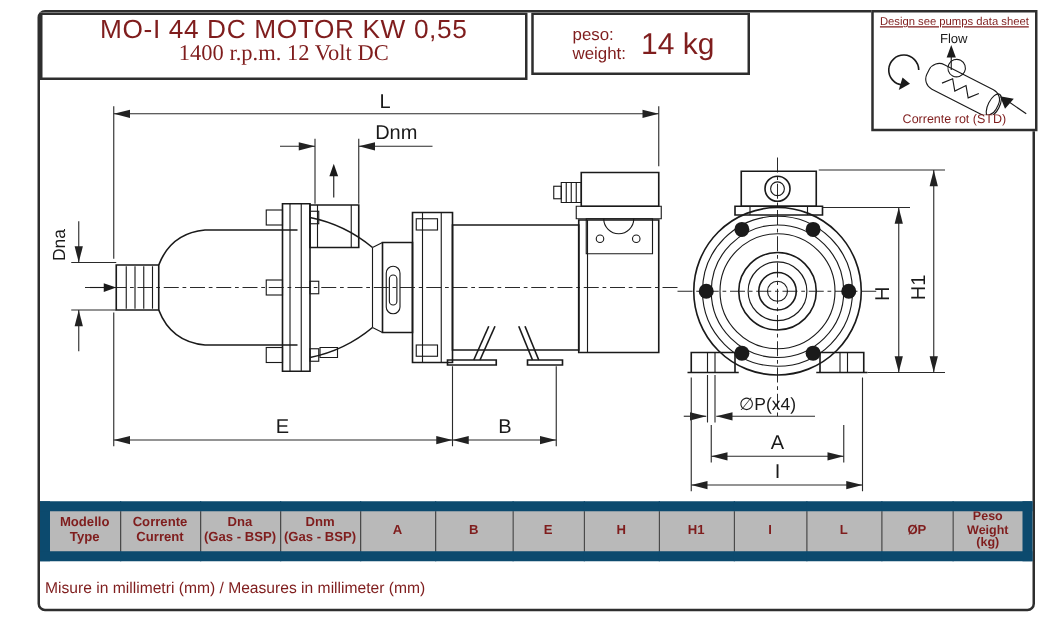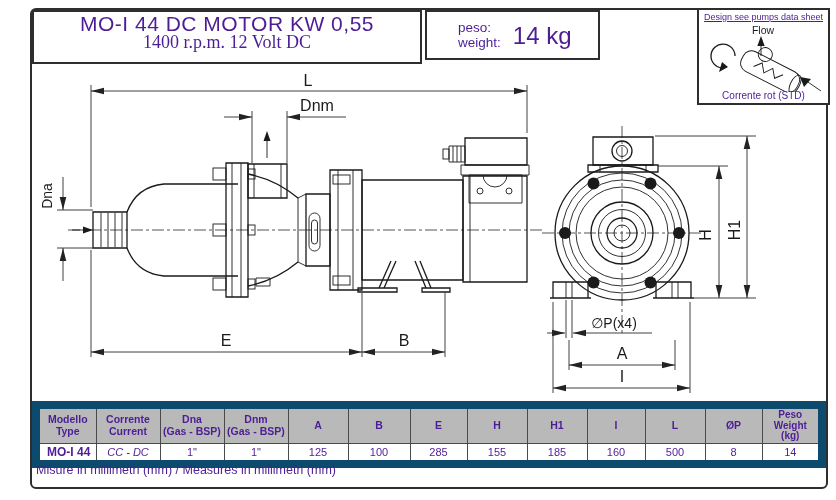--- a/index.html
+++ b/index.html
@@ -1,16 +1,16 @@
 <!DOCTYPE html>
 <html><head>
 <meta charset="utf-8">
 <style>
   html,body{margin:0;padding:0;background:#fff;}
-  .page{position:relative;width:836px;height:500px;background:#fff;font-family:"Liberation Sans",sans-serif;color:#4c1d95;overflow:hidden;}
+  .page{position:relative;width:836px;height:500px;background:#fff;font-family:"Liberation Sans",sans-serif;color:#7f1d1d;overflow:hidden;}
   .outer-border{position:absolute;left:30px;top:8px;width:794px;height:477px;border:2px solid #2e2e2e;border-radius:6px;background:#fff;}
   .box{position:absolute;border:2px solid #2e2e2e;background:#fff;box-sizing:border-box;}
   
   .title-box{left:32px;top:10px;width:390px;height:54px;text-align:center;}
   .title-main{font-size:21px;letter-spacing:.5px;line-height:22px;margin-top:1px;}
   .title-sub{font-size:18px;line-height:14px;font-family:Liberation Serif, serif;}
   
   .weight-box{left:425px;top:10px;width:175px;height:50px;display:flex;align-items:center;}
   .weight-labels{padding-left:31px;font-size:13.5px;line-height:15px;}
   .weight-value{font-size:24px;margin-left:12px;margin-top:2px;}
@@ -349,34 +349,19 @@
           </th>
       <th>
             <div>ØP</div>
           </th>
       <th class="peso-h">
             <div>Peso</div>
             <div class="it">Weight</div>
             <div>(kg)</div>
           </th>
     </tr>
-    <tr>
-      <td class="model">MO-I 44</td>
-      <td class="cur">CC - DC</td>
-      <td>1"</td>
-      <td>1"</td>
-      <td>125</td>
-      <td>100</td>
-      <td>285</td>
-      <td>155</td>
-      <td>185</td>
-      <td>160</td>
-      <td>500</td>
-      <td>8</td>
-      <td>14</td>
-    </tr>
   </tbody>
     </table>
 
   <div class="footer-note">
-    <span>Misure in millimetri (mm) / </span><span class="it">Measures in millimetri (mm)</span>
+    <span>Misure in millimetri (mm) / </span><span class="it">Measures in millimeter (mm)</span>
   </div>
 </div>
 
 </body></html>

